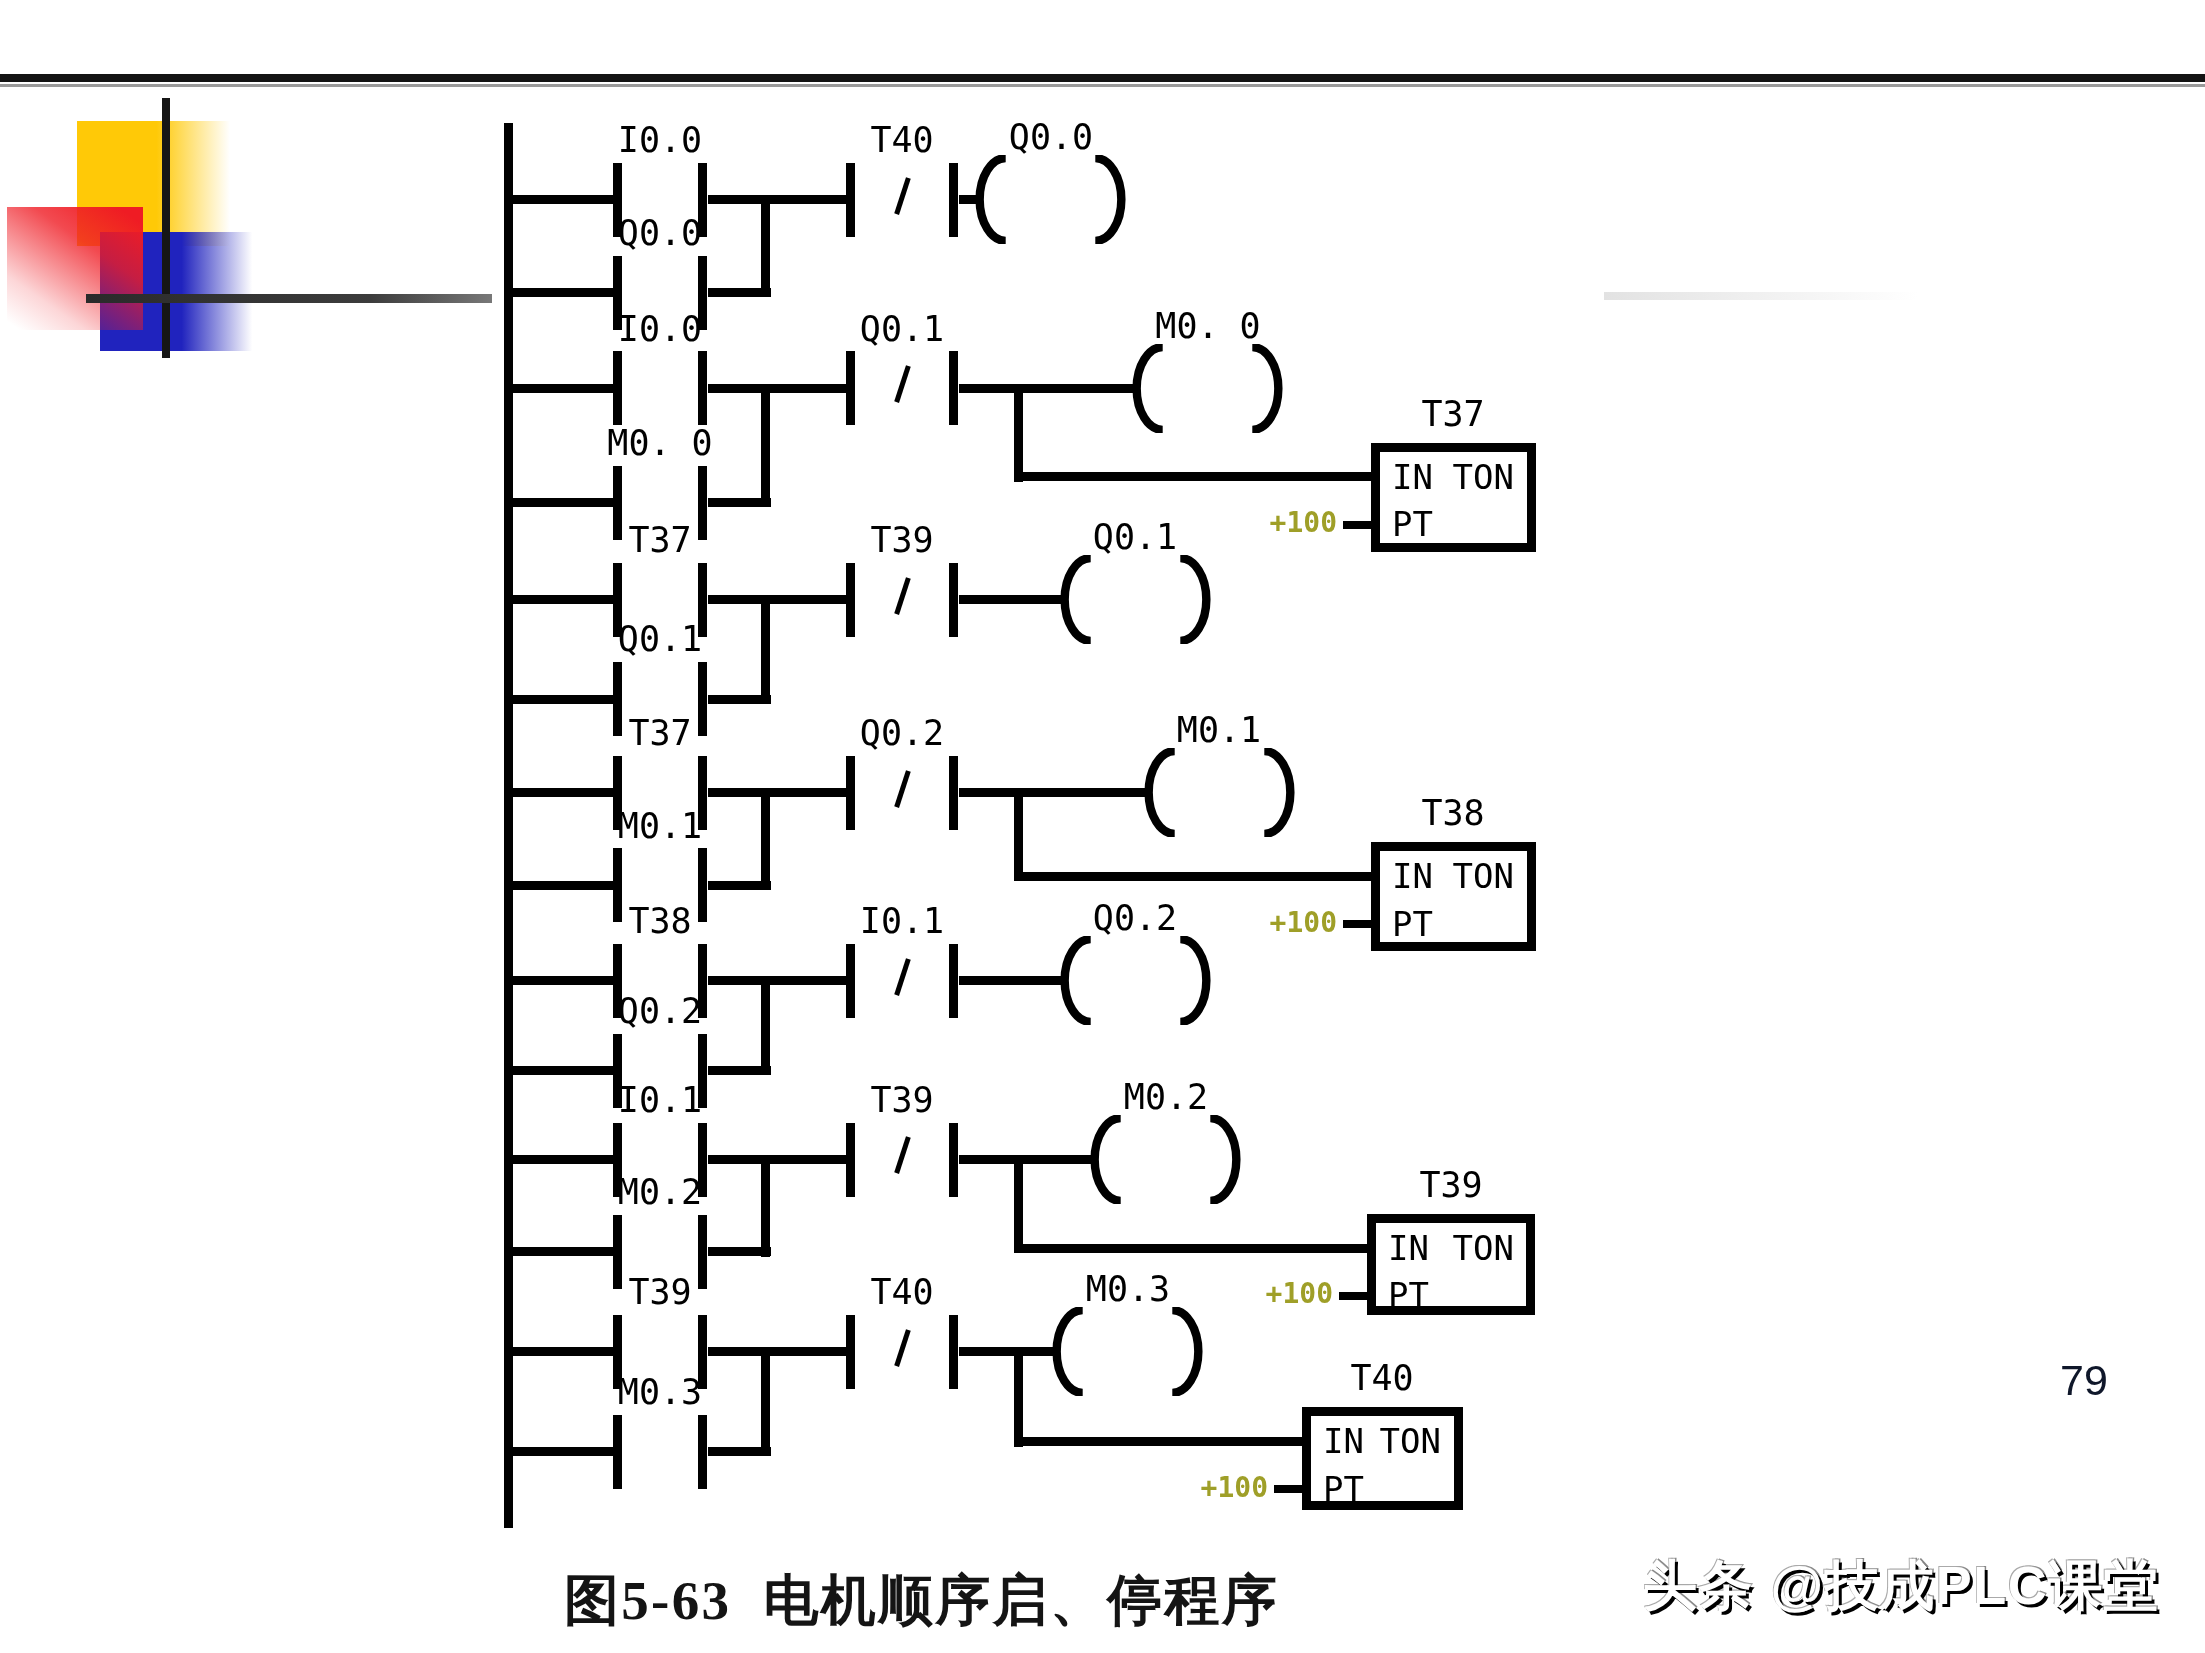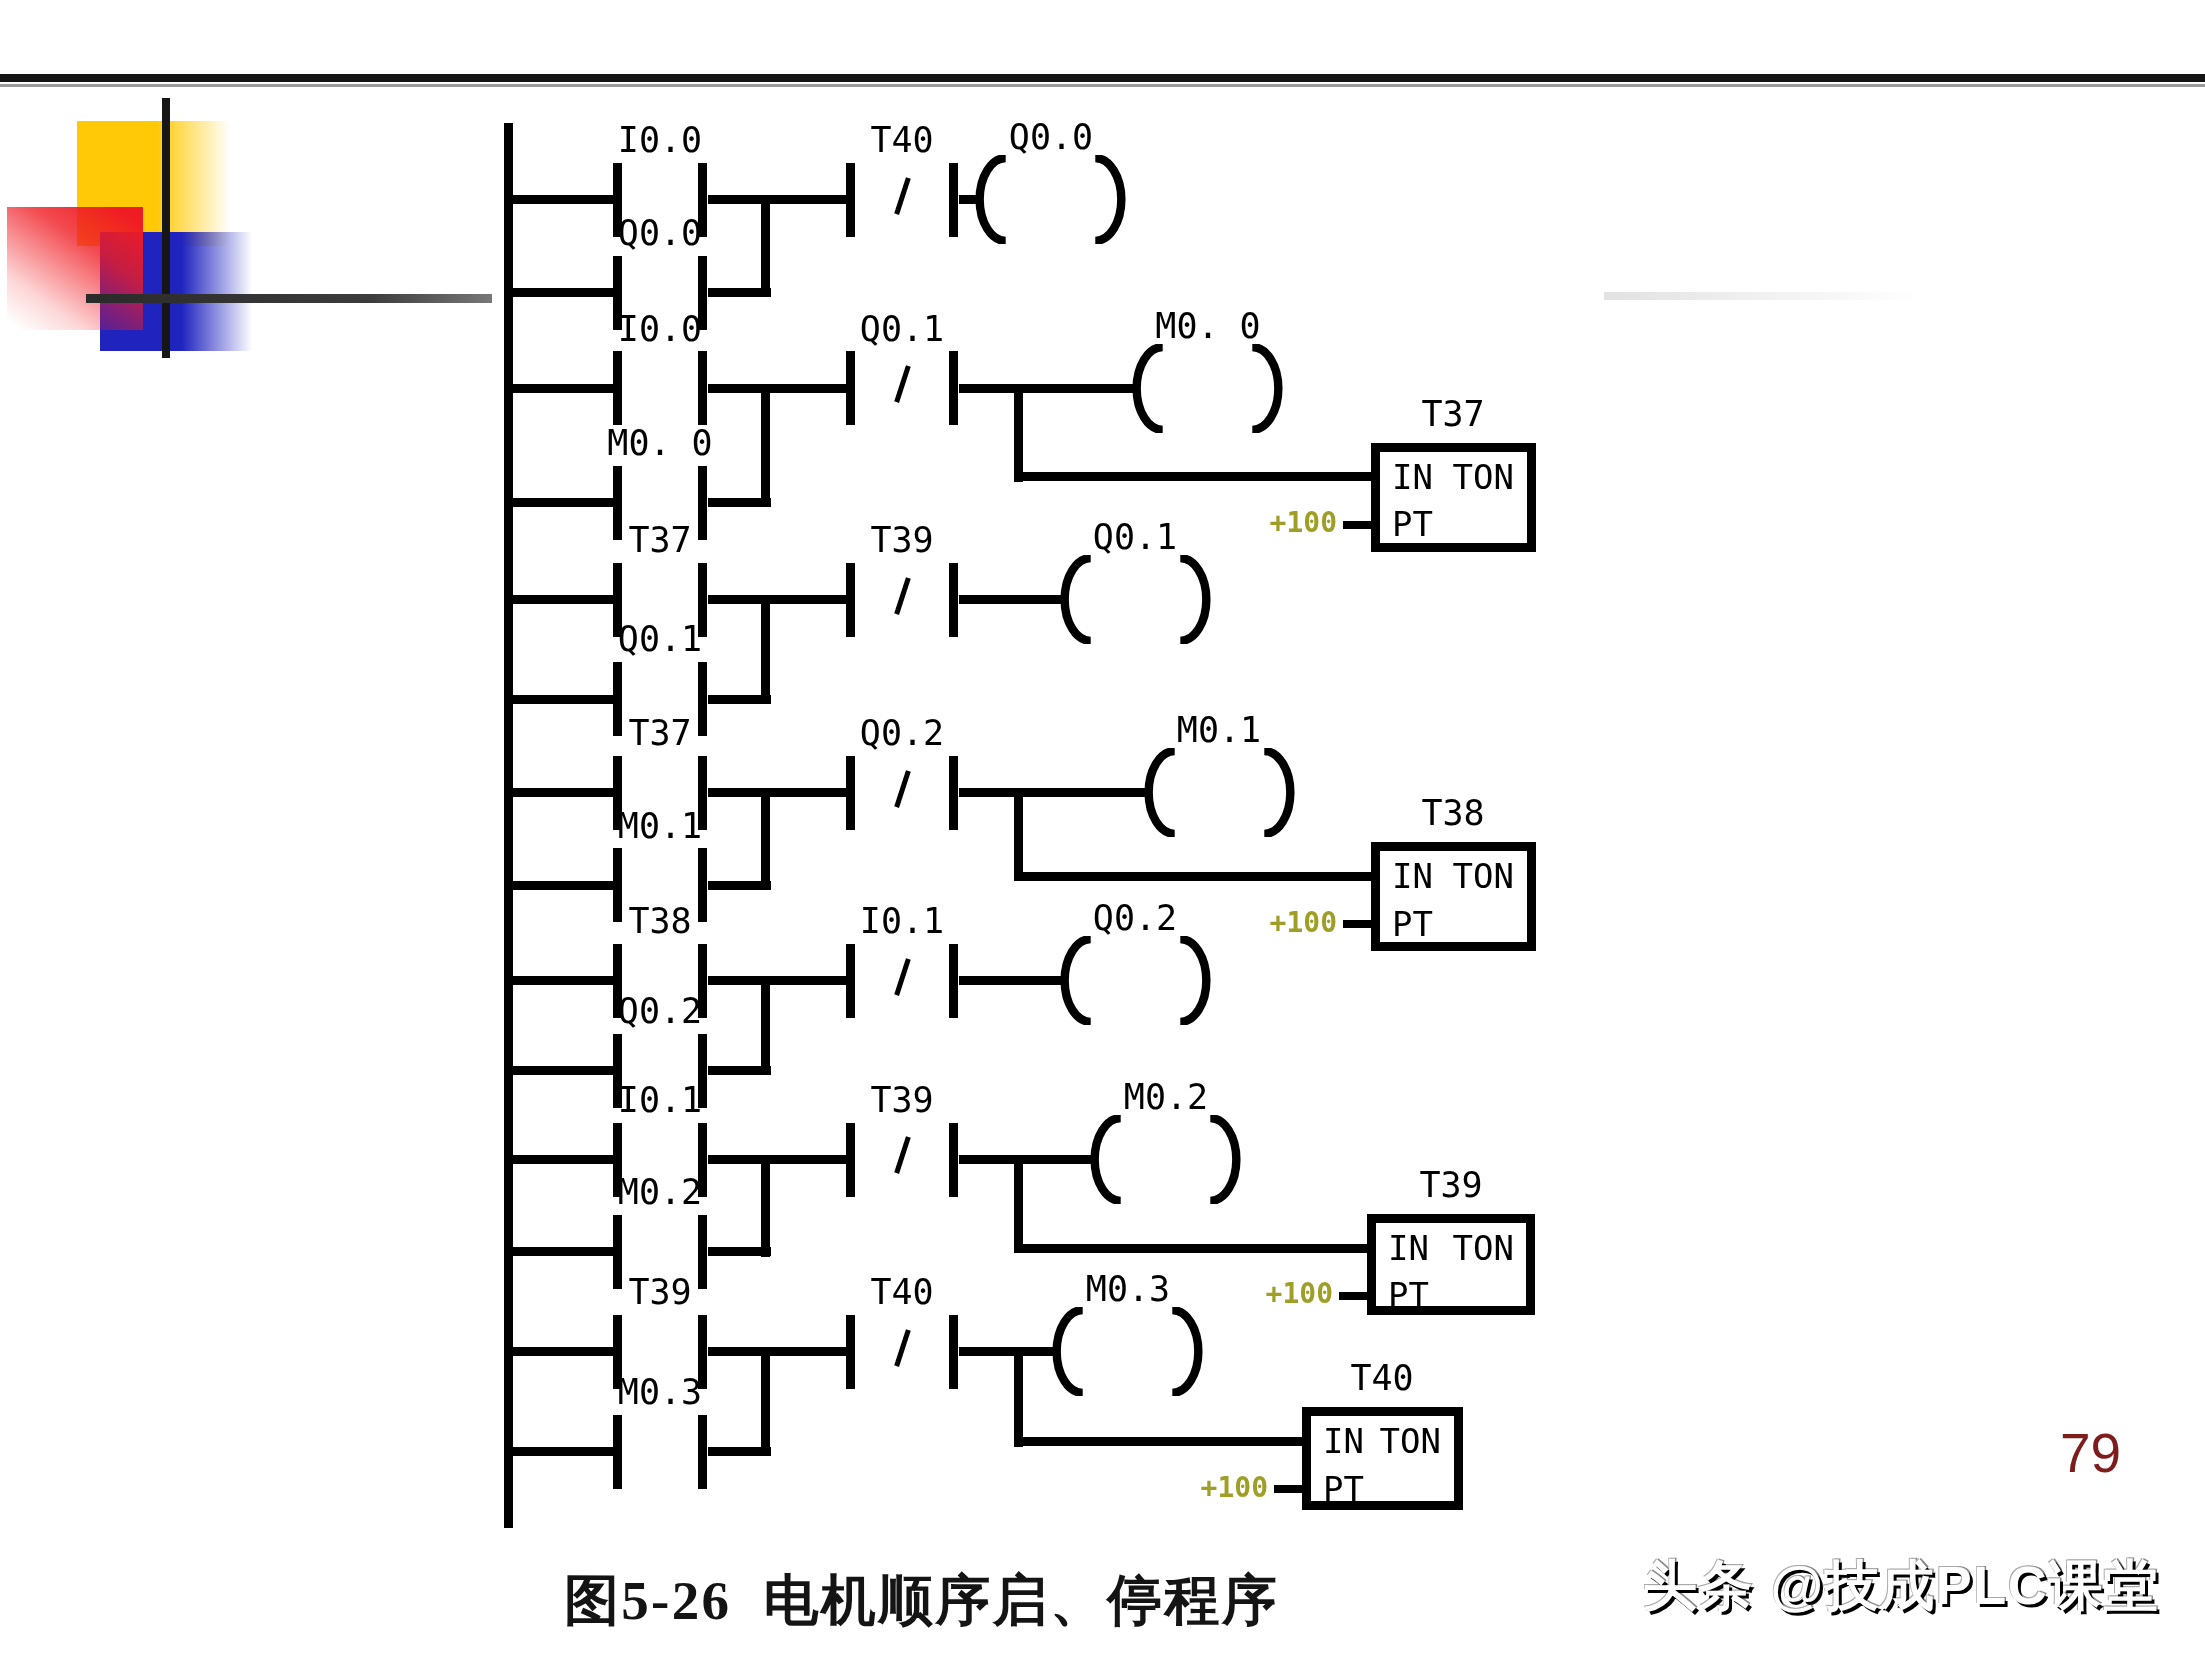--- a/index.html
+++ b/index.html
@@ -28,21 +28,21 @@
   .bar{position:absolute;background:#000;}
   .lbl{position:absolute;font-family:"DejaVu Sans Mono",monospace;font-size:35px;line-height:40px;
        color:#000;white-space:pre;transform:translateX(-50%);}
   .slash{position:absolute;background:#000;}
   .tbox{position:absolute;border:9.2px solid #000;background:#fff;box-sizing:border-box;}
   .boxtxt{position:absolute;font-family:"DejaVu Sans Mono",monospace;font-size:34px;line-height:37px;color:#000;}
   .preset{position:absolute;font-family:"DejaVu Sans Mono",monospace;font-size:28px;line-height:40px;
           font-weight:bold;color:#9f9f28;transform:translateX(-100%);}
   #caption{left:564px;top:1564px;font-family:"Liberation Serif",serif;font-weight:bold;
            font-size:55px;letter-spacing:2.3px;color:#141414;white-space:pre;}
-  #page-number{left:2060px;top:1421px;font-size:55px;color:#7f1d1d;}
+  #page-number{left:2060px;top:1356px;font-size:43px;color:#0f172a;}
   #watermark{left:1643px;top:1550px;font-size:54px;font-weight:bold;color:#ffffff;letter-spacing:1.5px;
              text-shadow:3.1px 3.1px 0 #000,-0.8px -0.8px 0 #aaa,1.5px -0.8px 0 #888;white-space:pre;}
 </style>
 </head>
 <body>
 
 <div id="slide">
   <div class="abs" id="rule-black"></div>
   <div class="abs" id="rule-gray"></div>
 
@@ -234,16 +234,16 @@
       <div class="tbox" style="left: 1302px; top: 1407px; width: 161px; height: 103px;"></div>
       <div class="lbl" style="left: 1382px; top: 1358px;">T40</div>
       <div class="boxtxt" style="left: 1323px; top: 1423px;">IN</div>
       <div class="boxtxt" style="left: 1441px; top: 1423px; transform: translateX(-100%);">TON</div>
       <div class="boxtxt" style="left: 1323px; top: 1471px;">PT</div>
       <div class="wire" style="left: 1274px; top: 1485px; width: 27.6px; height: 7.7px;"></div>
       <div class="preset" style="left: 1268px; top: 1468px; color: rgb(159, 159, 40);">+100</div>
     </div>
 
   <div class="abs" id="page-number">79</div>
-  <div class="abs" id="caption">图5-26  电机顺序启、停程序</div>
+  <div class="abs" id="caption">图5-63  电机顺序启、停程序</div>
   <div class="abs" id="watermark">头条 @技成PLC课堂</div>
 </div>
 
 
 </body></html>

